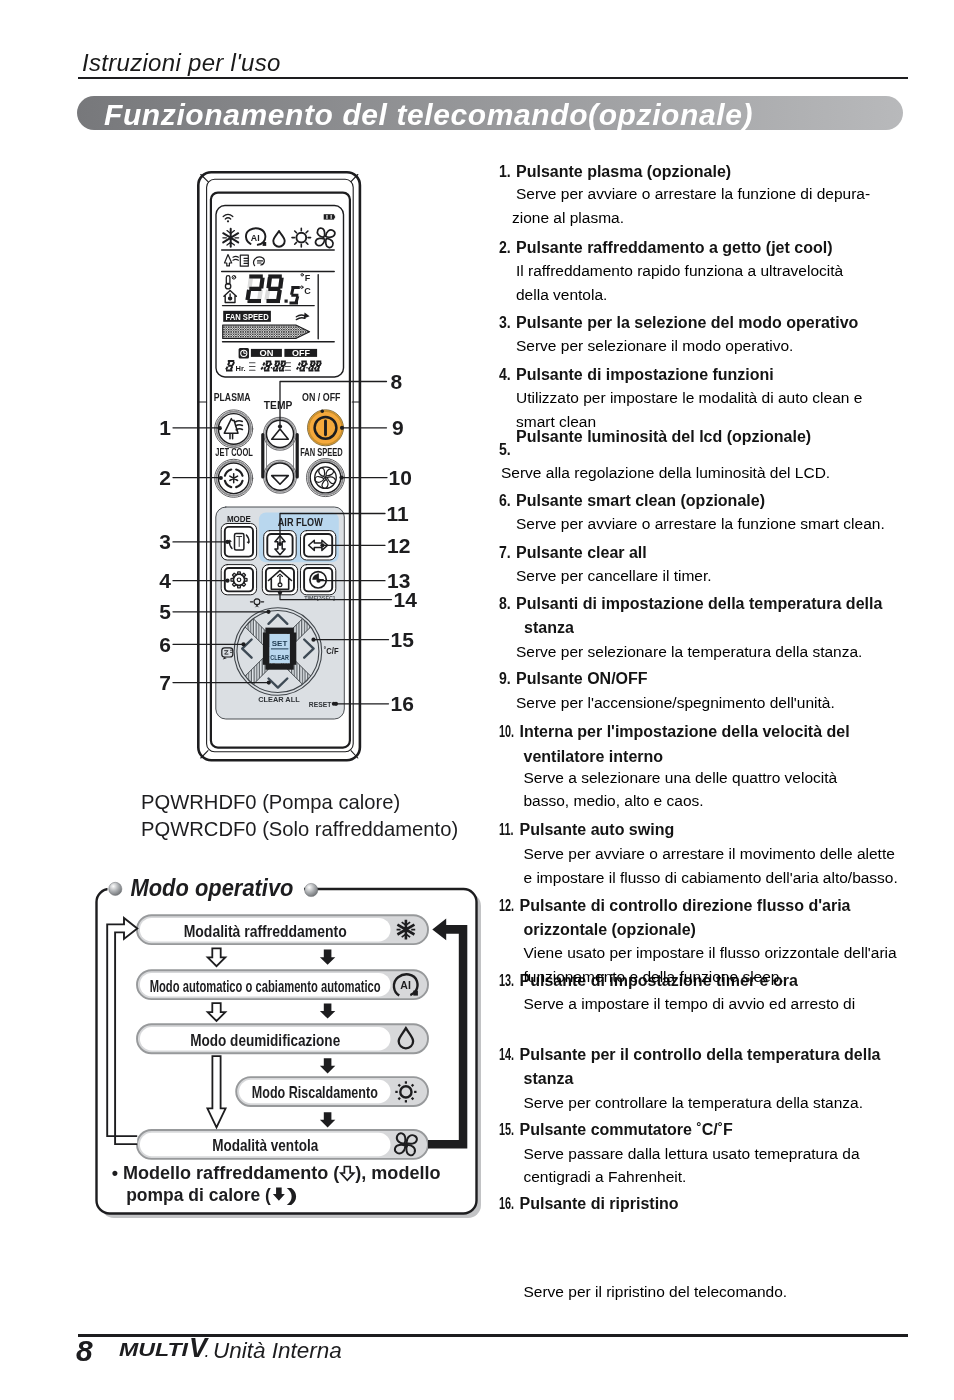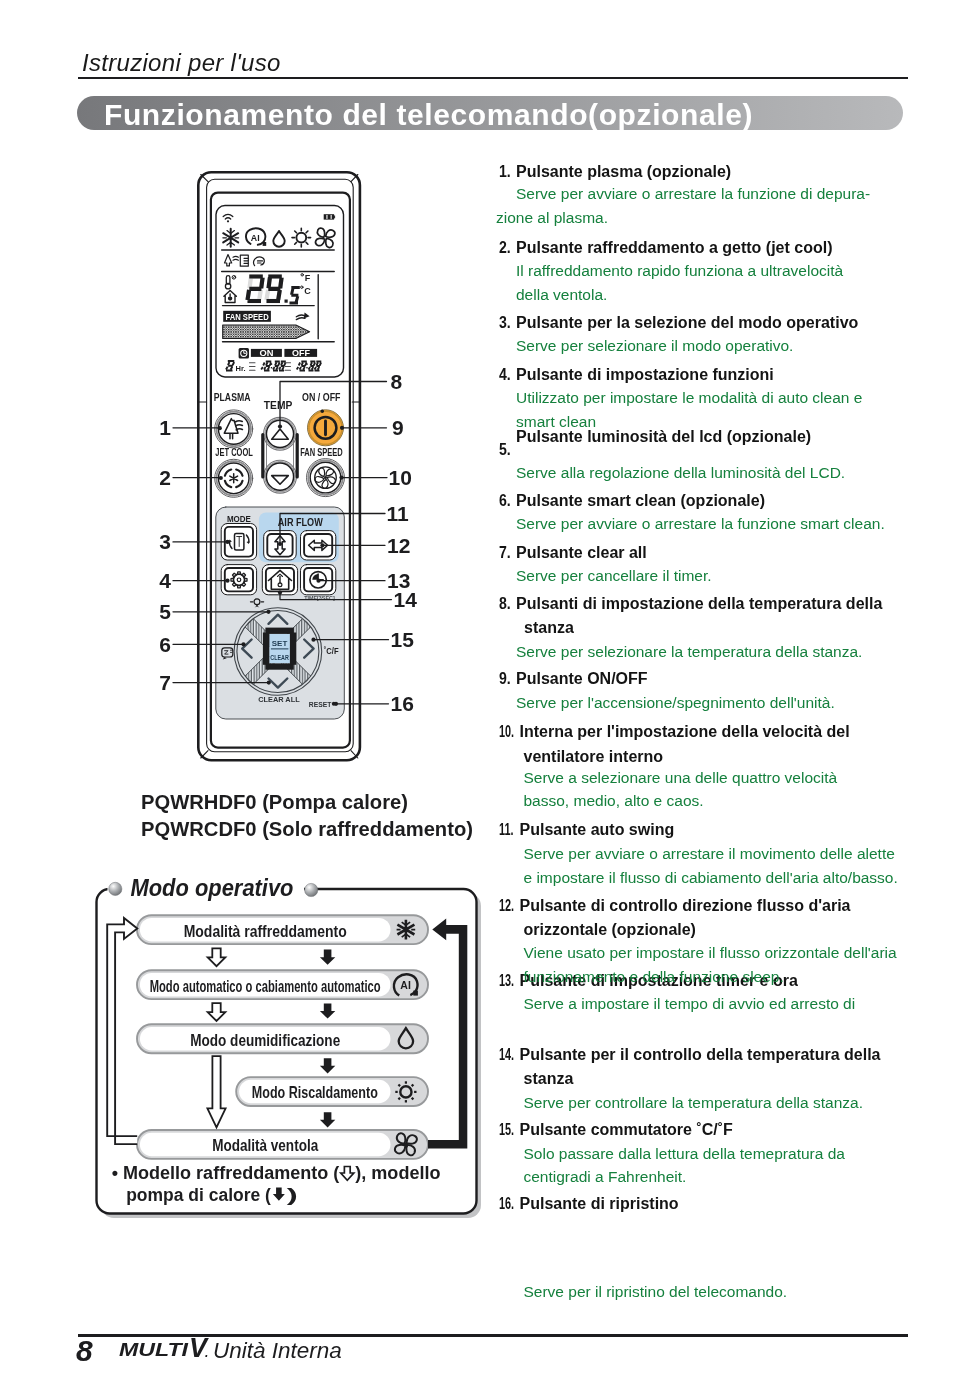--- a/index.html
+++ b/index.html
@@ -1,22 +1,22 @@
 <!DOCTYPE html>
 <html><head><meta charset="utf-8"><style>
 html,body{margin:0;padding:0}
 body{width:954px;height:1400px;position:relative;background:#fff;font-family:'Liberation Sans',sans-serif;color:#1d1d1f;overflow:hidden}
 .abs{position:absolute;white-space:nowrap}
-.ln{position:absolute;white-space:nowrap;font-size:15.5px;line-height:17px;color:#15803d}
+.ln{position:absolute;white-space:nowrap;font-size:15.5px;line-height:17px;color:#000000}
 .bd{font-weight:bold;font-size:16px;color:#141414}
 </style></head><body>
 <div class="abs" style="left:82px;top:49px;font-style:italic;font-size:24px;letter-spacing:0.3px;color:#1a1a1a">Istruzioni per l'uso</div>
 <div class="abs" style="left:78px;top:76.5px;width:830px;height:2.4px;background:#1d1d1f"></div>
 <div class="abs" style="left:77px;top:96px;width:826px;height:34px;border-radius:17px;background:linear-gradient(90deg,#77787b,#b8b9bb)"></div>
-<div class="abs" style="left:104px;top:98px;font-weight:bold;font-size:30px;letter-spacing:0.6px;color:#fff">Funzionamento del telecomando(opzionale)</div>
+<div class="abs" style="left:104px;top:98px;font-style:italic;font-weight:bold;font-size:30px;letter-spacing:0.6px;color:#fff">Funzionamento del telecomando(opzionale)</div>
 <svg style="position:absolute;left:150px;top:160px" width="270" height="615" viewBox="150 160 270 615" fill="none" stroke-linecap="round" stroke-linejoin="round">
 <defs>
 <pattern id="chk" width="2.4" height="2.4" patternUnits="userSpaceOnUse">
         <rect width="2.4" height="2.4" fill="#f2f2f2"></rect>
         <rect width="1.5" height="1.5" fill="#2c2c2c"></rect>
         <rect x="1.5" y="1.5" width="1.2" height="1.2" fill="#4c4c4c"></rect>
       </pattern>
 <pattern id="hatA" width="2.7" height="2.7" patternUnits="userSpaceOnUse" patternTransform="rotate(-45)">
         <rect width="2.7" height="2.7" fill="#e3e7eb"></rect>
         <rect width="1.2" height="2.7" fill="#5b6065"></rect>
@@ -276,21 +276,21 @@
 <text x="390.5" y="389" text-anchor="start" font-family="Liberation Sans" font-weight="bold" font-size="21" fill="#1d1d1f" stroke="none">8</text>
 <text x="392" y="435.3" text-anchor="start" font-family="Liberation Sans" font-weight="bold" font-size="21" fill="#1d1d1f" stroke="none">9</text>
 <text x="388.5" y="485.1" text-anchor="start" font-family="Liberation Sans" font-weight="bold" font-size="21" fill="#1d1d1f" stroke="none">10</text>
 <text x="386.5" y="521" text-anchor="start" font-family="Liberation Sans" font-weight="bold" font-size="21" fill="#1d1d1f" stroke="none">11</text>
 <text x="387" y="552.8" text-anchor="start" font-family="Liberation Sans" font-weight="bold" font-size="21" fill="#1d1d1f" stroke="none">12</text>
 <text x="387" y="588.2" text-anchor="start" font-family="Liberation Sans" font-weight="bold" font-size="21" fill="#1d1d1f" stroke="none">13</text>
 <text x="393.5" y="607.3" text-anchor="start" font-family="Liberation Sans" font-weight="bold" font-size="21" fill="#1d1d1f" stroke="none">14</text>
 <text x="390.5" y="647" text-anchor="start" font-family="Liberation Sans" font-weight="bold" font-size="21" fill="#1d1d1f" stroke="none">15</text>
 <text x="390.5" y="711" text-anchor="start" font-family="Liberation Sans" font-weight="bold" font-size="21" fill="#1d1d1f" stroke="none">16</text>
 </svg>
-<div class="abs" style="left:141px;top:789px;font-weight:bold;font-size:20.2px;line-height:26.5px">PQWRHDF0 (Pompa calore)<br>PQWRCDF0 (Solo raffreddamento)</div>
+<div class="abs" style="left:141px;top:789px;font-weight:normal;font-size:20.2px;line-height:26.5px">PQWRHDF0 (Pompa calore)<br>PQWRCDF0 (Solo raffreddamento)</div>
 <svg style="position:absolute;left:90px;top:855px" width="400" height="375" viewBox="90 855 400 375" fill="none" stroke-linecap="butt" stroke-linejoin="miter">
 <defs>
       <radialGradient id="ball" cx="0.35" cy="0.3" r="0.75">
         <stop offset="0" stop-color="#fcfcfc"></stop>
         <stop offset="0.55" stop-color="#a8abae"></stop>
         <stop offset="1" stop-color="#6e7174"></stop>
       </radialGradient>
     </defs>
 <rect x="101" y="893" width="380" height="325" rx="13" fill="#c2c3c5"></rect>
 <rect x="96.5" y="889" width="380" height="324.5" rx="13" fill="#fff" stroke="#1d1d1f" stroke-width="2.4"></rect>
@@ -353,35 +353,35 @@
 <text x="111.7" y="1179.3" font-family="Liberation Sans" font-weight="bold" font-size="18" fill="#1d1d1f" stroke="none" textLength="227.6" lengthAdjust="spacingAndGlyphs">• Modello raffreddamento (</text>
 <path d="M344.3820512820513 1166.5 H350.18205128205125 V1173 H353.78205128205127 L347.28205128205127 1180.2 L340.78205128205127 1173 H344.3820512820513 Z" fill="#fff" stroke="#1d1d1f" stroke-width="1.7"></path>
 <text x="355.28205128205127" y="1179.3" font-family="Liberation Sans" font-weight="bold" font-size="18" fill="#1d1d1f" stroke="none" textLength="85.2" lengthAdjust="spacingAndGlyphs">), modello</text>
 <text x="126.2" y="1201" font-family="Liberation Sans" font-weight="bold" font-size="18" fill="#1d1d1f" stroke="none" textLength="144.7" lengthAdjust="spacingAndGlyphs">pompa di calore ( </text>
 <path d="M276.07179487179485 1187.5 H281.6717948717949 V1194 H284.87179487179486 L278.87179487179486 1200.7 L272.87179487179486 1194 H276.07179487179485 Z" fill="#1d1d1f" stroke="none"></path>
 <text x="286.87179487179486" y="1201" font-family="Liberation Sans" font-weight="bold" font-size="18" fill="#1d1d1f" stroke="none" textLength="11.0" lengthAdjust="spacingAndGlyphs"> )</text>
 </svg>
 <div class="ln bd" style="left:499px;top:162.5px;transform:scaleX(0.88);transform-origin:0 0">1.</div>
 <div class="ln bd" style="left:516px;top:162.5px">Pulsante plasma (opzionale)</div>
 <div class="ln" style="left:516px;top:184.8px">Serve per avviare o arrestare la funzione di depura-</div>
-<div class="ln" style="left:496px;top:208.8px">zione al plasma.</div>
+<div class="ln" style="left:512px;top:208.8px">zione al plasma.</div>
 <div class="ln bd" style="left:499px;top:238.5px;transform:scaleX(0.88);transform-origin:0 0">2.</div>
 <div class="ln bd" style="left:516px;top:238.5px">Pulsante raffreddamento a getto (jet cool)</div>
 <div class="ln" style="left:516px;top:261.8px">Il raffreddamento rapido funziona a ultravelocità</div>
 <div class="ln" style="left:516px;top:285.8px">della ventola.</div>
 <div class="ln bd" style="left:499px;top:313.5px;transform:scaleX(0.88);transform-origin:0 0">3.</div>
 <div class="ln bd" style="left:516px;top:313.5px">Pulsante per la selezione del modo operativo</div>
 <div class="ln" style="left:516px;top:336.8px">Serve per selezionare il modo operativo.</div>
 <div class="ln bd" style="left:499px;top:365.5px;transform:scaleX(0.88);transform-origin:0 0">4.</div>
 <div class="ln bd" style="left:516px;top:365.5px">Pulsante di impostazione funzioni</div>
 <div class="ln" style="left:516px;top:388.8px">Utilizzato per impostare le modalità di auto clean e</div>
 <div class="ln" style="left:516px;top:412.8px">smart clean</div>
 <div class="ln bd" style="left:499px;top:440.5px;transform:scaleX(0.88);transform-origin:0 0">5.</div>
 <div class="ln bd" style="left:516px;top:428px">Pulsante luminosità del lcd (opzionale)</div>
-<div class="ln" style="left:516px;top:463.8px">Serve alla regolazione della luminosità del LCD.</div>
+<div class="ln" style="left:501px;top:463.8px">Serve alla regolazione della luminosità del LCD.</div>
 <div class="ln bd" style="left:499px;top:491.5px;transform:scaleX(0.88);transform-origin:0 0">6.</div>
 <div class="ln bd" style="left:516px;top:491.5px">Pulsante smart clean (opzionale)</div>
 <div class="ln" style="left:516px;top:514.8px">Serve per avviare o arrestare la funzione smart clean.</div>
 <div class="ln bd" style="left:499px;top:543.5px;transform:scaleX(0.88);transform-origin:0 0">7.</div>
 <div class="ln bd" style="left:516px;top:543.5px">Pulsante clear all</div>
 <div class="ln" style="left:516px;top:566.8px">Serve per cancellare il timer.</div>
 <div class="ln bd" style="left:499px;top:594.5px;transform:scaleX(0.88);transform-origin:0 0">8.</div>
 <div class="ln bd" style="left:516px;top:594.5px">Pulsanti di impostazione della temperatura della</div>
 <div class="ln bd" style="left:524px;top:618.5px">stanza</div>
 <div class="ln" style="left:516px;top:642.8px">Serve per selezionare la temperatura della stanza.</div>
@@ -404,21 +404,21 @@
 <div class="ln bd" style="left:499px;top:971.5px;transform:scaleX(0.68);transform-origin:0 0">13.</div>
 <div class="ln bd" style="left:519.5px;top:971.5px">Pulsante di impostazione timer e ora</div>
 <div class="ln" style="left:523.5px;top:994.8px">Serve a impostare il tempo di avvio ed arresto di</div>
 <div class="ln" style="left:523.5px;top:968px">funzionamento e della funzione sleep.</div>
 <div class="ln bd" style="left:499px;top:1045.5px;transform:scaleX(0.68);transform-origin:0 0">14.</div>
 <div class="ln bd" style="left:519.5px;top:1045.5px">Pulsante per il controllo della temperatura della</div>
 <div class="ln bd" style="left:523.5px;top:1069.5px">stanza</div>
 <div class="ln" style="left:523.5px;top:1093.8px">Serve per controllare la temperatura della stanza.</div>
 <div class="ln bd" style="left:499px;top:1120.5px;transform:scaleX(0.68);transform-origin:0 0">15.</div>
 <div class="ln bd" style="left:519.5px;top:1120.5px">Pulsante commutatore ˚C/˚F</div>
-<div class="ln" style="left:523.5px;top:1144.8px">Solo passare dalla lettura della temepratura da</div>
+<div class="ln" style="left:523.5px;top:1144.8px">Serve passare dalla lettura usato temepratura da</div>
 <div class="ln" style="left:523.5px;top:1167.8px">centigradi a Fahrenheit.</div>
 <div class="ln bd" style="left:499px;top:1194.5px;transform:scaleX(0.68);transform-origin:0 0">16.</div>
 <div class="ln bd" style="left:519.5px;top:1194.5px">Pulsante di ripristino</div>
 <div class="ln" style="left:523.5px;top:1283px">Serve per il ripristino del telecomando.</div>
 <div class="abs" style="left:78px;top:1333.5px;width:830px;height:3px;background:#1d1d1f"></div>
 <div class="abs" style="left:76px;top:1334px;font-weight:bold;font-style:italic;font-size:30px">8</div>
 <svg class="abs" style="left:117px;top:1332px" width="240" height="34" viewBox="0 0 240 34">
     <g font-family="Liberation Sans" font-weight="bold" font-style="italic" fill="#1d1d1f">
       <text x="2" y="24" font-size="19" textLength="69" lengthAdjust="spacingAndGlyphs">MULTI</text>
       <text x="72" y="25" font-size="27">V</text>

